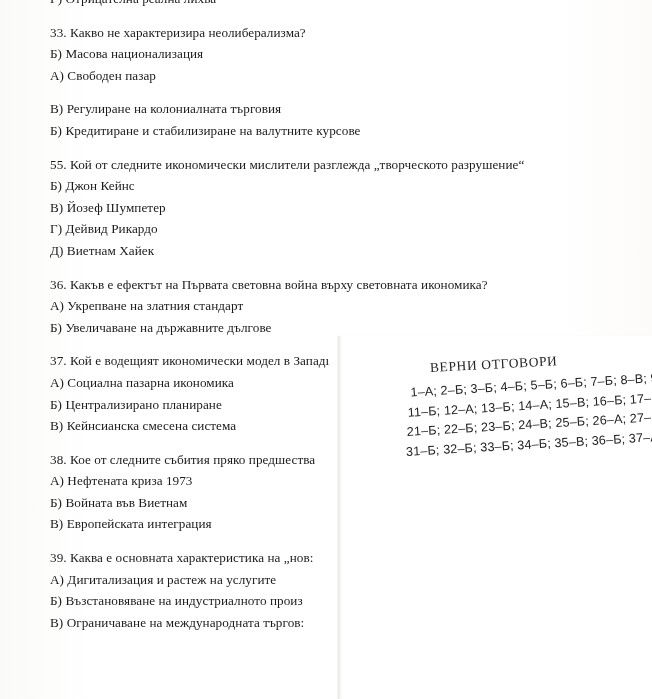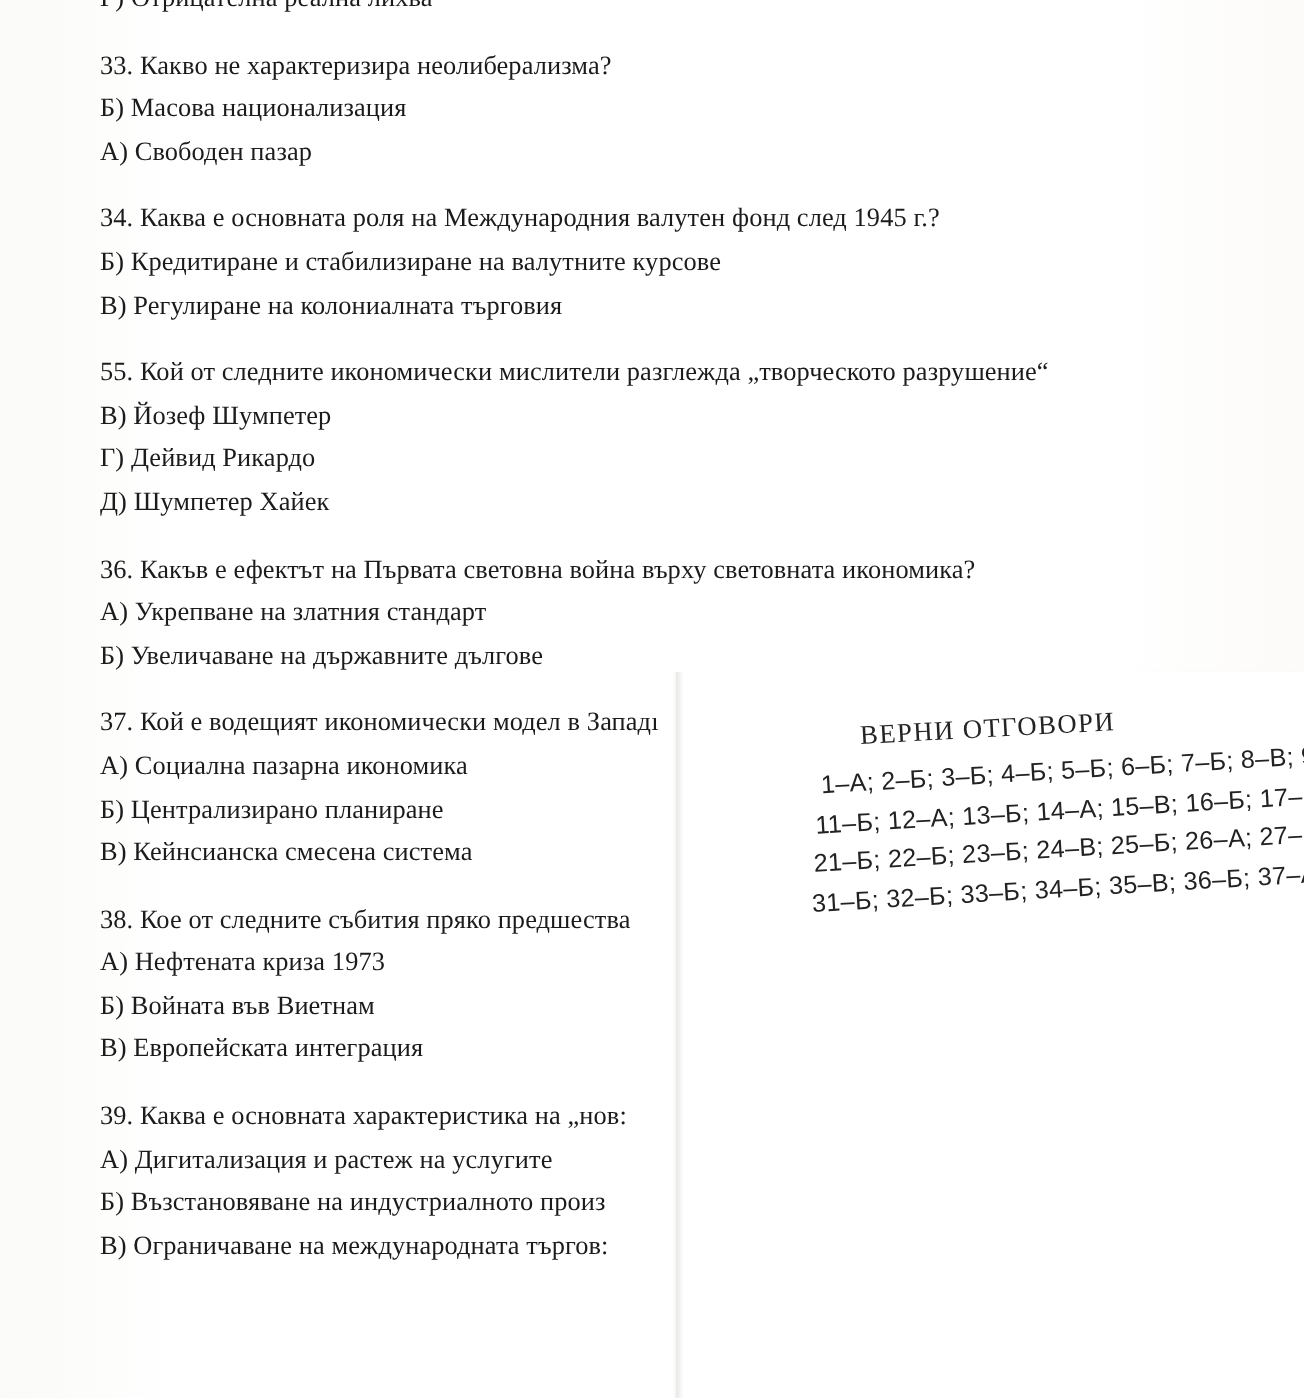--- a/index.html
+++ b/index.html
@@ -124,30 +124,30 @@
     <div class="line">Г) Отрицателна реална лихва</div>
     <div class="spacer-lg"></div>
 
     <div class="q-block">
       <div class="line q-head">33. Какво не характеризира неолиберализма?</div>
       <div class="line">Б) Масова национализация</div>
       <div class="line">А) Свободен пазар</div>
     </div>
 
     <div class="q-block">
-      <div class="line q-head">34. Каква е основната роля на Международния валутен фонд след 1945 г.?</div>
+      <div class="line">В) Регулиране на колониалната търговия</div>
       <div class="line">Б) Кредитиране и стабилизиране на валутните курсове</div>
-      <div class="line">В) Регулиране на колониалната търговия</div>
     </div>
 
     <div class="q-block">
       <div class="line q-head">55. Кой от следните икономически мислители разглежда „творческото разрушение“</div>
+      <div class="line">Б) Джон Кейнс</div>
       <div class="line">В) Йозеф Шумпетер</div>
       <div class="line">Г) Дейвид Рикардо</div>
-      <div class="line">Д) Шумпетер Хайек</div>
+      <div class="line">Д) Виетнам Хайек</div>
     </div>
 
     <div class="q-block">
       <div class="line q-head">36. Какъв е ефектът на Първата световна война върху световната икономика?</div>
       <div class="line">А) Укрепване на златния стандарт</div>
       <div class="line">Б) Увеличаване на държавните дългове</div>
     </div>
 
     <div class="q-block">
       <div class="line q-head">37. Кой е водещият икономически модел в Западı</div>

